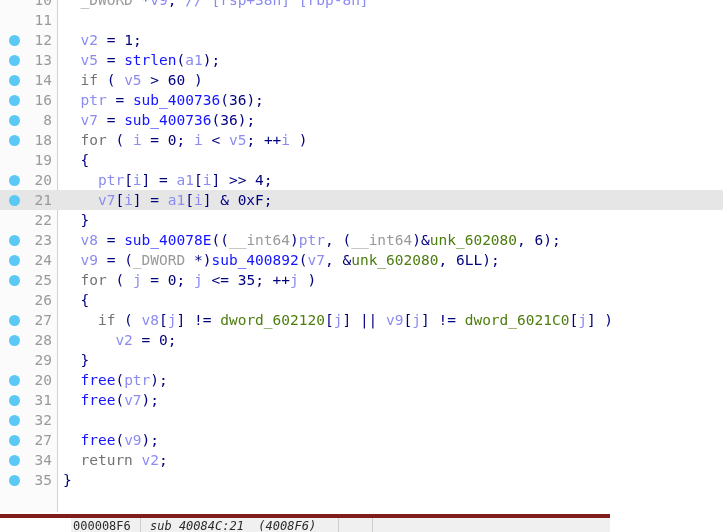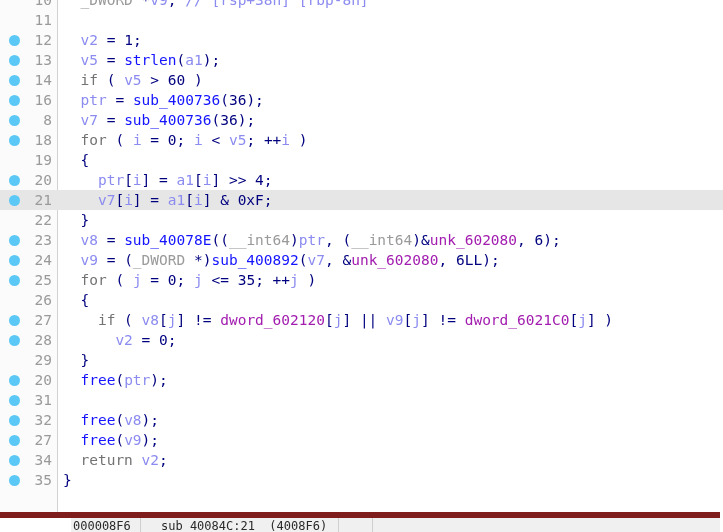--- a/index.html
+++ b/index.html
@@ -101,32 +101,32 @@
   }
 
   
   .t-kw      { color: #737373; font-weight: normal; }   
   .t-var     { color: #8b8bf0; }                        
   .t-fn      { color: #1414ff; }                        
   .t-num     { color: #00007f; }                        
   .t-punct   { color: #00007f; }
   .t-type    { color: #9a9a9a; }                        
   .t-comment { color: #8b8bf0; }
-  .t-glob    { color: #a21caf; }                        
+  .t-glob    { color: #4d7c0f; }                        
   .t-plain   { color: #00007f; }
 
   
   .status-bar {
     position: absolute;
     left: 0;
     bottom: 0;
-    width: 720px;
+    width: 610px;
     height: 14px;
     background: #f0f0f0;
-    border-top: 6px solid #7f1d1d;
+    border-top: 4px solid #7f1d1d;
     overflow: hidden;
   }
   .status-left-pad {
     position: absolute;
     left: 0;
     top: 0;
     width: 71px;
     height: 14px;
     background: #ffffff;
   }
@@ -135,21 +135,21 @@
     top: 0;
     height: 14px;
     line-height: 16px;
     font-size: 12px;
     color: #2a2a2a;
     font-family: "DejaVu Sans Mono", "Liberation Mono", monospace;
     white-space: pre;
     overflow: hidden;
   }
   .status-seg.s1 { left: 73px; }
-  .status-seg.s2 { left: 161px; }
+  .status-seg.s2 { left: 150px; font-style: italic; }
   .status-sep {
     position: absolute;
     top: 0;
     width: 1px;
     height: 14px;
     background: #cfcfcf;
   }
   .status-sep.a { left: 140px; }
   .status-sep.b { left: 338px; }
   .status-sep.c { left: 372px; }
@@ -176,22 +176,22 @@
       <div class="code-line is-current"><div class="gutter-dot-cell"><span class="bp-dot"></span></div><div class="linenum">21</div><div class="code-text"><span>    </span><span class="t-var">v7</span><span class="t-punct">[</span><span class="t-var">i</span><span class="t-punct">] = </span><span class="t-var">a1</span><span class="t-punct">[</span><span class="t-var">i</span><span class="t-punct">] &amp; </span><span class="t-num">0xF</span><span class="t-punct">;</span></div></div>
       <div class="code-line"><div class="gutter-dot-cell"></div><div class="linenum">22</div><div class="code-text"><span>  </span><span class="t-punct">}</span></div></div>
       <div class="code-line"><div class="gutter-dot-cell"><span class="bp-dot"></span></div><div class="linenum">23</div><div class="code-text"><span>  </span><span class="t-var">v8</span><span class="t-punct"> = </span><span class="t-fn">sub_40078E</span><span class="t-punct">((</span><span class="t-type">__int64</span><span class="t-punct">)</span><span class="t-var">ptr</span><span class="t-punct">, (</span><span class="t-type">__int64</span><span class="t-punct">)&amp;</span><span class="t-glob">unk_602080</span><span class="t-punct">, </span><span class="t-num">6</span><span class="t-punct">);</span></div></div>
       <div class="code-line"><div class="gutter-dot-cell"><span class="bp-dot"></span></div><div class="linenum">24</div><div class="code-text"><span>  </span><span class="t-var">v9</span><span class="t-punct"> = (</span><span class="t-type">_DWORD</span><span class="t-punct"> *)</span><span class="t-fn">sub_400892</span><span class="t-punct">(</span><span class="t-var">v7</span><span class="t-punct">, &amp;</span><span class="t-glob">unk_602080</span><span class="t-punct">, </span><span class="t-num">6LL</span><span class="t-punct">);</span></div></div>
       <div class="code-line"><div class="gutter-dot-cell"><span class="bp-dot"></span></div><div class="linenum">25</div><div class="code-text"><span>  </span><span class="t-kw">for</span><span class="t-punct"> ( </span><span class="t-var">j</span><span class="t-punct"> = </span><span class="t-num">0</span><span class="t-punct">; </span><span class="t-var">j</span><span class="t-punct"> &lt;= </span><span class="t-num">35</span><span class="t-punct">; ++</span><span class="t-var">j</span><span class="t-punct"> )</span></div></div>
       <div class="code-line"><div class="gutter-dot-cell"></div><div class="linenum">26</div><div class="code-text"><span>  </span><span class="t-punct">{</span></div></div>
       <div class="code-line"><div class="gutter-dot-cell"><span class="bp-dot"></span></div><div class="linenum">27</div><div class="code-text"><span>    </span><span class="t-kw">if</span><span class="t-punct"> ( </span><span class="t-var">v8</span><span class="t-punct">[</span><span class="t-var">j</span><span class="t-punct">] != </span><span class="t-glob">dword_602120</span><span class="t-punct">[</span><span class="t-var">j</span><span class="t-punct">] || </span><span class="t-var">v9</span><span class="t-punct">[</span><span class="t-var">j</span><span class="t-punct">] != </span><span class="t-glob">dword_6021C0</span><span class="t-punct">[</span><span class="t-var">j</span><span class="t-punct">] )</span></div></div>
       <div class="code-line"><div class="gutter-dot-cell"><span class="bp-dot"></span></div><div class="linenum">28</div><div class="code-text"><span>      </span><span class="t-var">v2</span><span class="t-punct"> = </span><span class="t-num">0</span><span class="t-punct">;</span></div></div>
       <div class="code-line"><div class="gutter-dot-cell"></div><div class="linenum">29</div><div class="code-text"><span>  </span><span class="t-punct">}</span></div></div>
       <div class="code-line"><div class="gutter-dot-cell"><span class="bp-dot"></span></div><div class="linenum">20</div><div class="code-text"><span>  </span><span class="t-fn">free</span><span class="t-punct">(</span><span class="t-var">ptr</span><span class="t-punct">);</span></div></div>
-      <div class="code-line"><div class="gutter-dot-cell"><span class="bp-dot"></span></div><div class="linenum">31</div></div>
-      <div class="code-line"><div class="gutter-dot-cell"><span class="bp-dot"></span></div><div class="linenum">32</div><div class="code-text"><span>  </span><span class="t-fn">free</span><span class="t-punct">(</span><span class="t-var">v8</span><span class="t-punct">);</span></div></div>
+      <div class="code-line"><div class="gutter-dot-cell"><span class="bp-dot"></span></div><div class="linenum">31</div><div class="code-text"><span>  </span><span class="t-fn">free</span><span class="t-punct">(</span><span class="t-var">v7</span><span class="t-punct">);</span></div></div>
+      <div class="code-line"><div class="gutter-dot-cell"><span class="bp-dot"></span></div><div class="linenum">32</div></div>
       <div class="code-line"><div class="gutter-dot-cell"><span class="bp-dot"></span></div><div class="linenum">27</div><div class="code-text"><span>  </span><span class="t-fn">free</span><span class="t-punct">(</span><span class="t-var">v9</span><span class="t-punct">);</span></div></div>
       <div class="code-line"><div class="gutter-dot-cell"><span class="bp-dot"></span></div><div class="linenum">34</div><div class="code-text"><span>  </span><span class="t-kw">return</span><span class="t-plain"> </span><span class="t-var">v2</span><span class="t-punct">;</span></div></div>
       <div class="code-line"><div class="gutter-dot-cell"><span class="bp-dot"></span></div><div class="linenum">35</div><div class="code-text"><span></span><span class="t-punct">}</span></div></div>
     </div>
 
   <div class="status-bar">
     <div class="status-left-pad"></div>
     <div class="status-sep a"></div>
     <div class="status-sep b"></div>
     <div class="status-sep c"></div>

